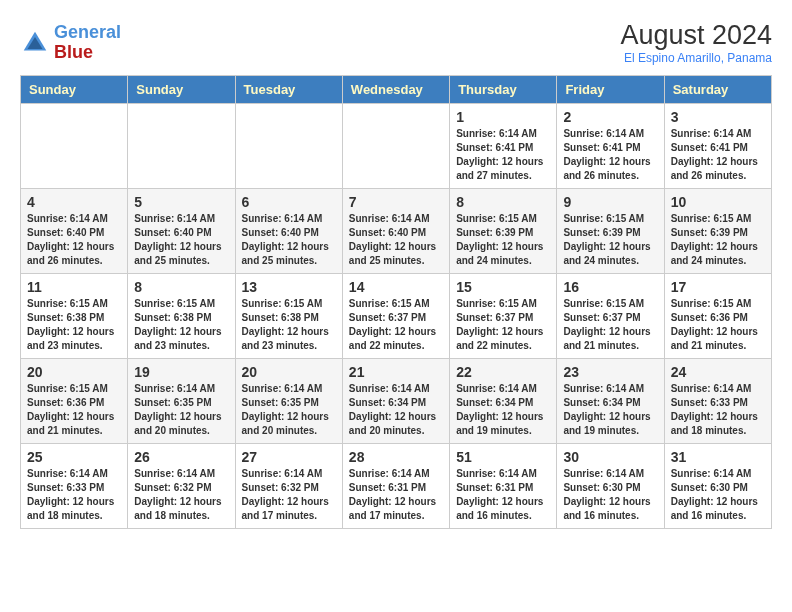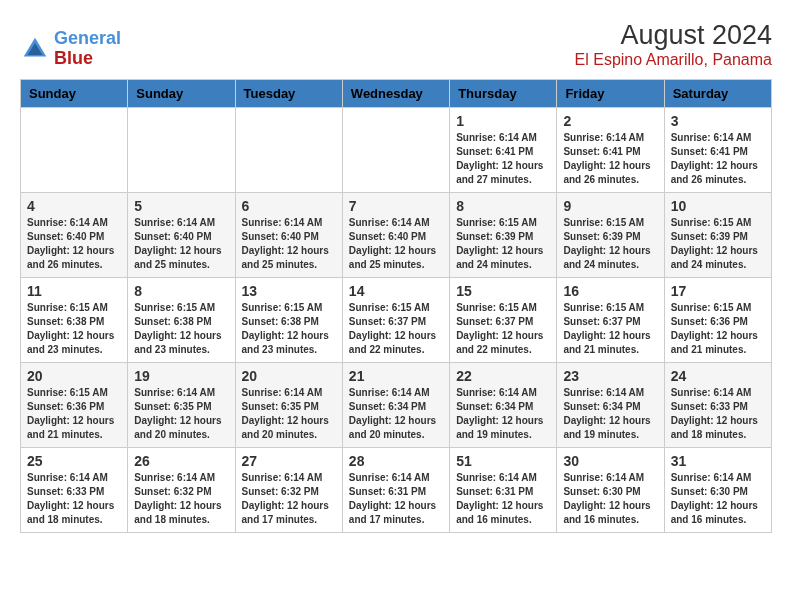--- a/index.html
+++ b/index.html
@@ -6,21 +6,21 @@
     body {
       font-family: Arial, sans-serif;
       background: #fff;
       width: 792px;
       min-height: 612px;
       padding: 20px;
     }
     .header {
       display: flex;
       justify-content: space-between;
-      align-items: flex-end;
+      align-items: center;
       margin-bottom: 10px;
     }
     .logo {
       display: flex;
       align-items: center;
       gap: 4px;
     }
     .logo-text {
       font-size: 18px;
       font-weight: bold;
@@ -36,31 +36,31 @@
     }
     .title-block {
       text-align: right;
     }
     .month-title {
       font-size: 27px;
       font-weight: normal;
       color: #333;
     }
     .location-title {
-      font-size: 16px;
-      color: #b91c1c;
+      font-size: 12px;
+      color: #3b82f6;
     }
     table {
       width: 100%;
       border-collapse: collapse;
       table-layout: fixed;
     }
     thead tr th {
       background-color: #3d7ebf;
-      color: #000000;
+      color: #fef9c3;
       text-align: left;
       padding: 6px 8px;
       font-size: 13px;
       font-weight: bold;
       border: 1px solid #ccc;
     }
     tbody tr td {
       vertical-align: top;
       border: 1px solid #ccc;
       padding: 5px 6px;

